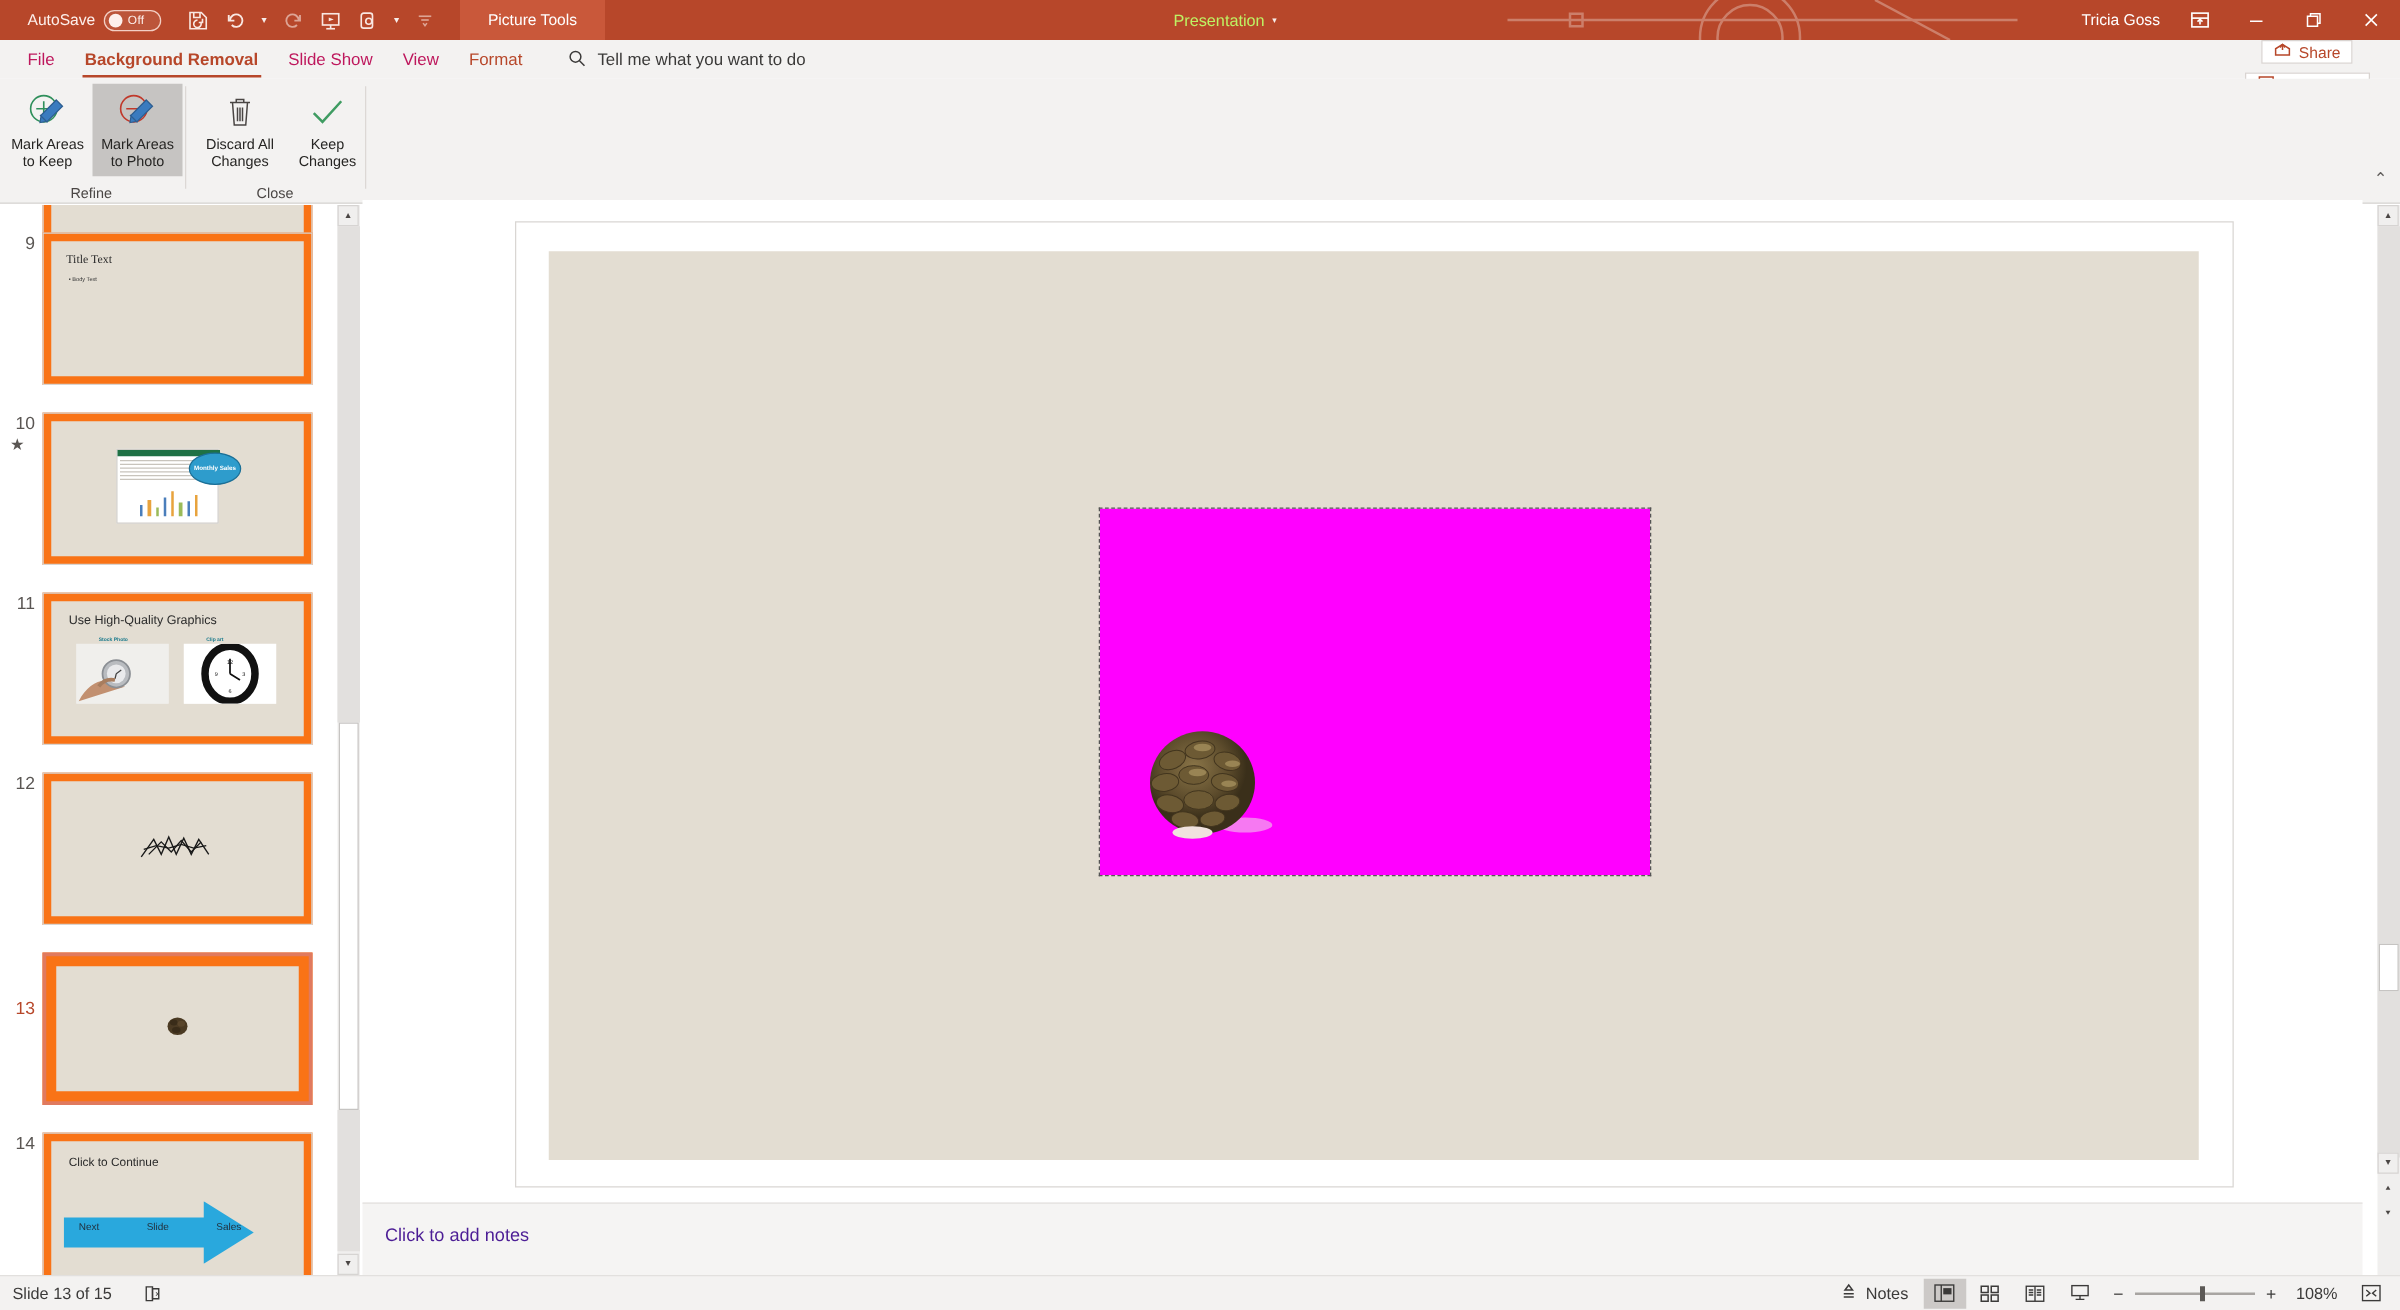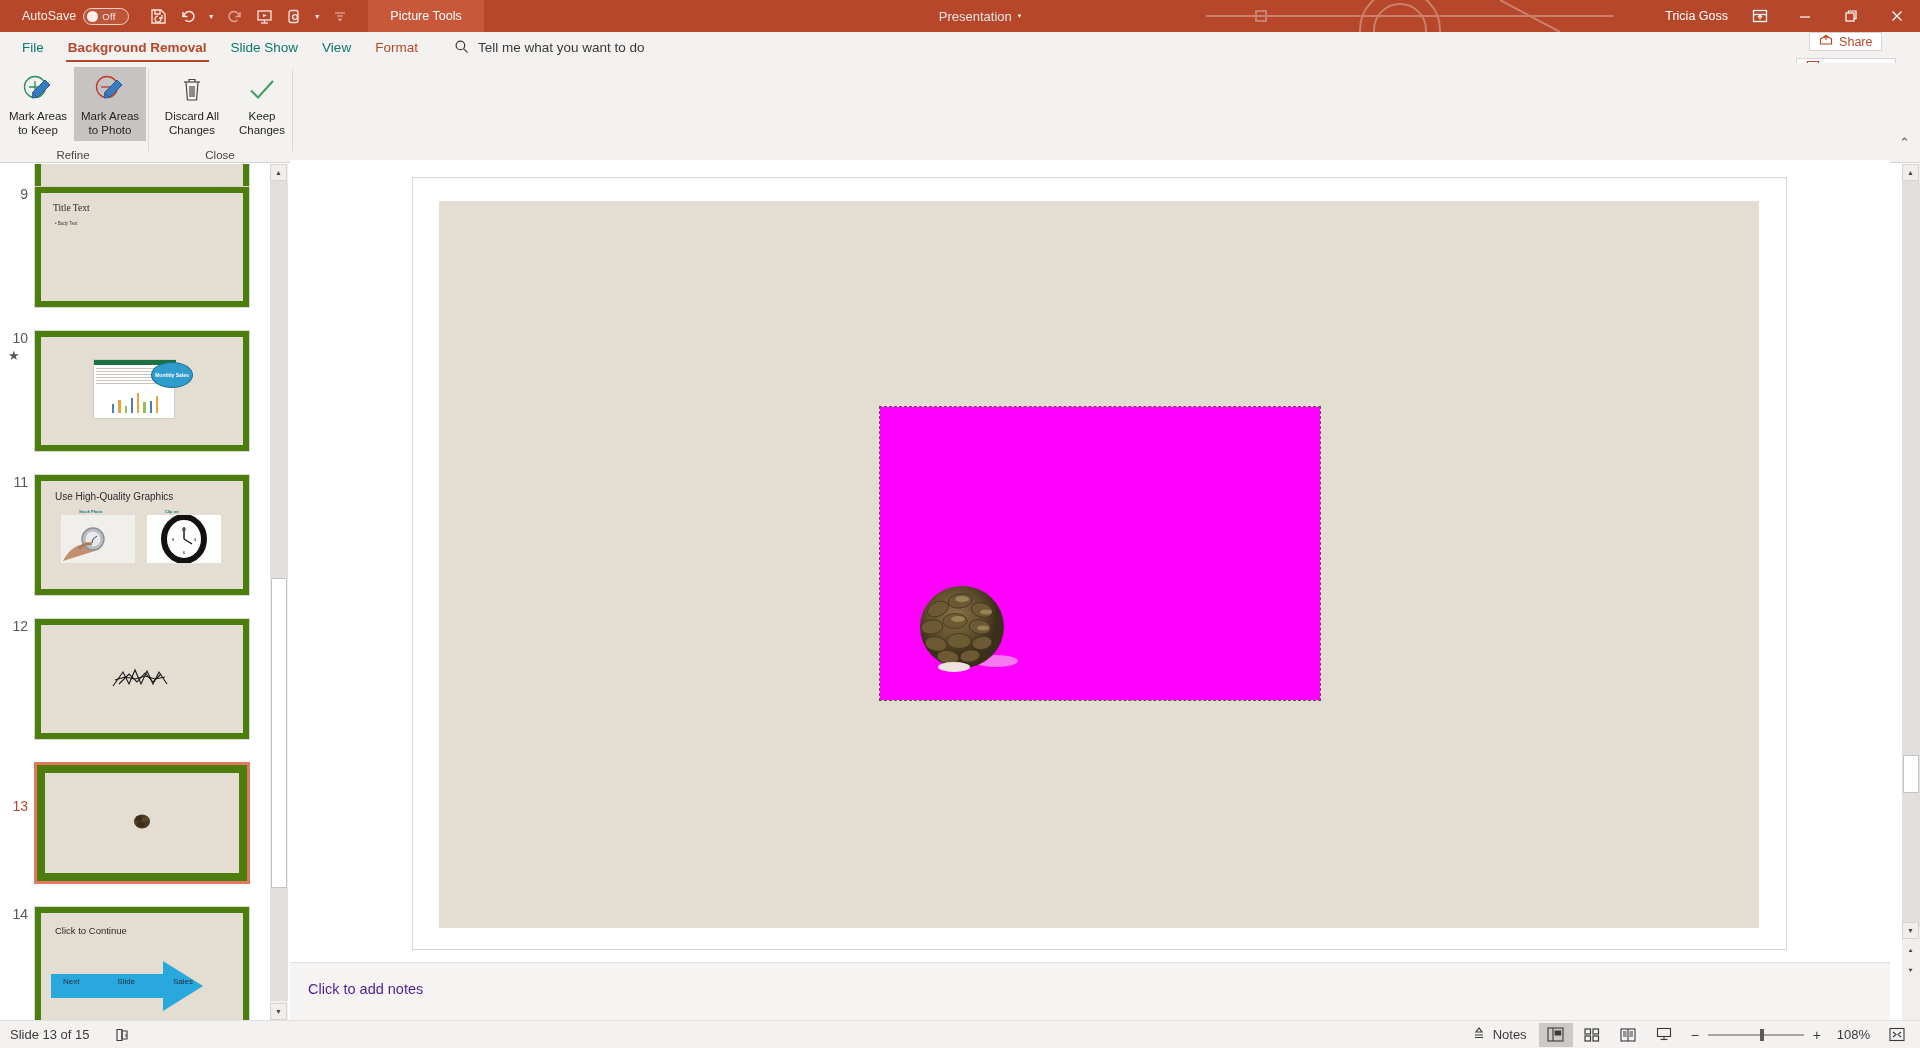--- a/index.html
+++ b/index.html
@@ -40,21 +40,21 @@
   .ctx-tab-band {
     position: absolute; left: 368px; top: 0; width: 116px; height: 32px;
     background: #c9583a; display: flex; align-items: center; justify-content: center;
   }
   .ctx-tab-band span { font-size: 12.5px; color: #ffffff; }
   .doc-title {
     position: absolute; left: 0; top: 0; width: 1920px; height: 32px;
     display: flex; align-items: center; justify-content: center;
     gap: 6px; pointer-events: none;
   }
-  .doc-title .t { font-size: 13px; color: #e5e5e5; margin-left: 40px; }
+  .doc-title .t { font-size: 13px; color: #bef264; margin-left: 40px; }
   .doc-title .c { font-size: 7px; color: #ffffff; opacity: .9; }
   .tb-right {
     position: absolute; right: 0; top: 0; height: 32px;
     display: flex; align-items: center;
   }
   .username { font-size: 12.5px; color: #ffffff; margin-right: 10px; }
   .ribbon-display {
     width: 44px; height: 32px; display: flex; align-items: center; justify-content: center;
   }
   .wbtn { width: 46px; height: 32px; display: flex; align-items: center; justify-content: center; }
@@ -63,21 +63,21 @@
     overflow: hidden; pointer-events: none; opacity: .30;
   }
 
   
   .tabsrow {
     position: absolute; left: 0; top: 32px; width: 1920px; height: 31px;
     background: #f3f2f1; display: flex; align-items: center;
   }
   .tab {
     height: 31px; display: flex; align-items: center; padding: 0 12px;
-    font-size: 13.5px; color: #0f766e; position: relative;
+    font-size: 13.5px; color: #be185d; position: relative;
   }
   .tab:first-child { margin-left: 10px; }
   .tab.active { color: #b7472a; font-weight: bold; }
   .tab.active:after {
     content: ""; position: absolute; left: 10px; right: 10px; bottom: 1px;
     height: 2.5px; background: #b7472a;
   }
   .tab.ctx { color: #b7472a; }
   .tellme {
     display: flex; align-items: center; gap: 9px; margin-left: 24px;
@@ -119,21 +119,21 @@
     background: #ffffff; overflow: hidden;
   }
   .thumbrow { position: absolute; left: 0; width: 270px; }
   .thumbnum {
     position: absolute; left: 2px; top: 0; width: 26px; text-align: right;
     font-size: 14px; color: #5a5653;
   }
   .thumbstar { position: absolute; left: 8px; top: 18px; font-size: 13px; color: #5a5653; }
   .thumbframe {
     position: absolute; left: 34px; top: 0; width: 216px; height: 122px;
-    background: #4d7c0f; border: 1px solid #d8d4d1;
+    background: #f97316; border: 1px solid #d8d4d1;
   }
   .thumbframe.current { border: 3px solid #e07a5f; }
   .thumbinner {
     position: absolute; left: 6px; top: 6px; right: 6px; bottom: 6px;
     background: #e3ddd2; overflow: hidden;
   }
   .thumbframe.current .thumbinner { left: 8px; top: 8px; right: 8px; bottom: 8px; }
 
   
   .s9-title { position: absolute; left: 12px; top: 10px; font-size: 9.5px; color: #2b2b2b; font-family: "Liberation Serif", serif; }

